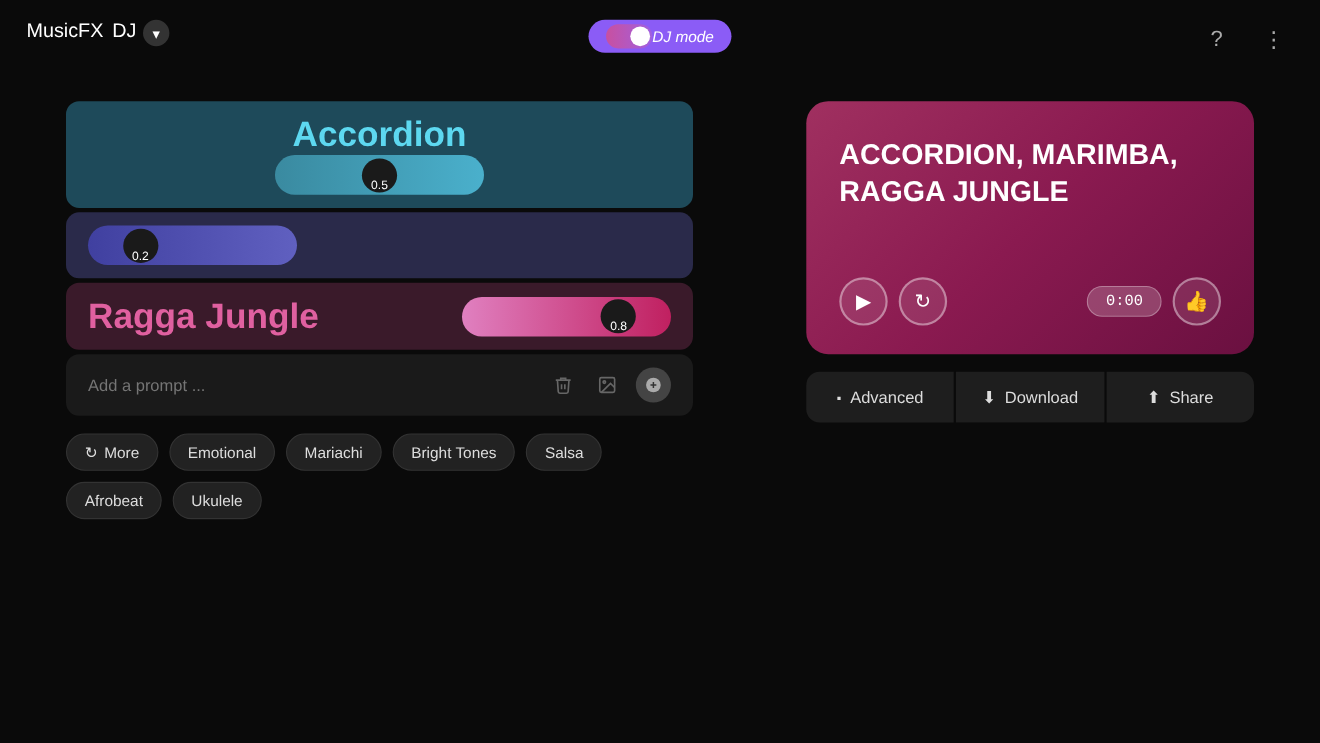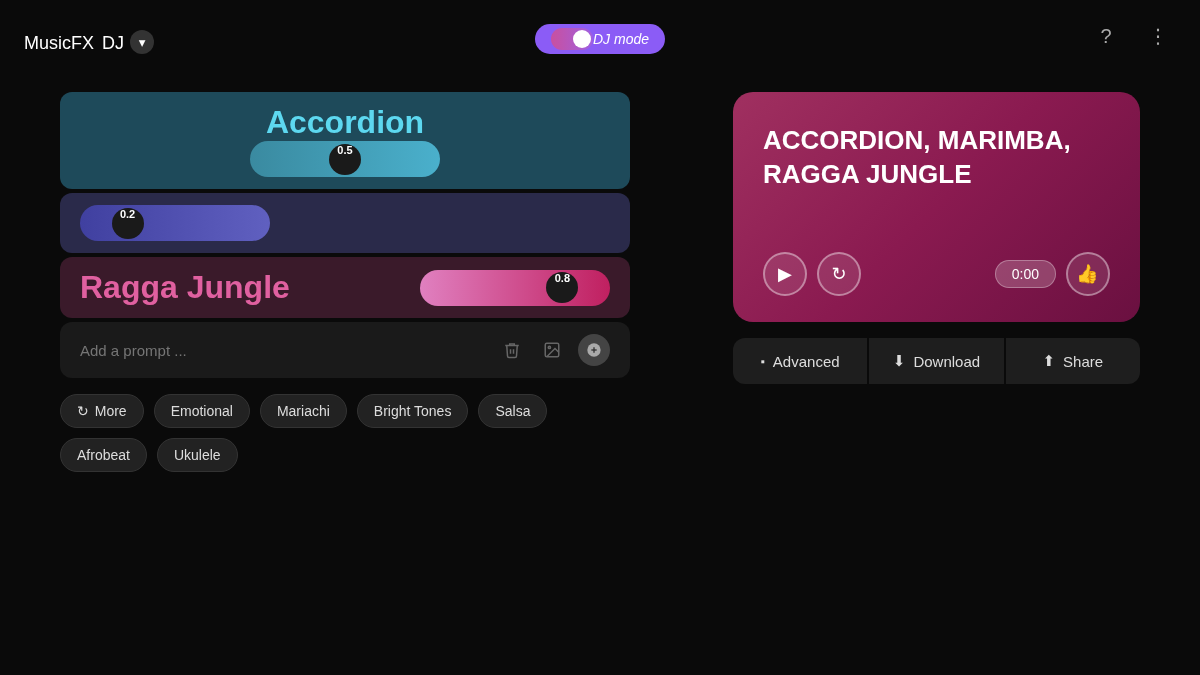--- a/index.html
+++ b/index.html
@@ -9,21 +9,21 @@
       font-family: 'Google Sans', Arial, sans-serif;
       width: 1200px;
       height: 675px;
       overflow: hidden;
       position: relative;
     }
 
     
     .header {
       display: flex;
-      align-items: flex-end;
+      align-items: flex-start;
       padding: 18px 24px;
       position: relative;
     }
     .header-logo {
       font-size: 18px;
       font-weight: 500;
       color: #fff;
       margin-right: 8px;
     }
     .header-dj {
@@ -149,25 +149,25 @@
     .slider-container.accordion { background: linear-gradient(to right, #3a8aa0, #4ab0cc); }
     .slider-container.marimba { background: linear-gradient(to right, #4040a0, #6060c0); }
     .slider-container.ragga { background: linear-gradient(to right, #e080c0, #c02060); }
 
     .slider-knob {
       width: 32px;
       height: 31px;
       background: #1a1a1a;
       border-radius: 50%;
       display: flex;
-      align-items: flex-start;
+      align-items: flex-end;
       justify-content: center;
       font-size: 11px;
       color: #fff;
-      font-weight: 700;
+      font-weight: 400;
       position: absolute;
     }
     .slider-knob.accordion { left: calc(0.5 * (190px - 32px)); }
     .slider-knob.marimba { left: calc(0.2 * (190px - 32px)); }
     .slider-knob.ragga { left: calc(0.8 * (190px - 32px)); }
 
     
     .prompt-area {
       background: #1a1a1a;
       border-radius: 12px;
@@ -284,20 +284,21 @@
       color: #fff;
       font-size: 18px;
     }
     .time-badge {
       background: rgba(255,255,255,0.2);
       border: 1px solid rgba(255,255,255,0.3);
       border-radius: 20px;
       padding: 5px 16px;
       font-size: 14px;
       color: #fff;
+      font-family: Liberation Mono, monospace;
     }
     .like-btn {
       width: 44px;
       height: 44px;
       border-radius: 50%;
       border: 2px solid rgba(255,255,255,0.4);
       background: rgba(255,255,255,0.1);
       display: flex;
       align-items: center;
       justify-content: center;

